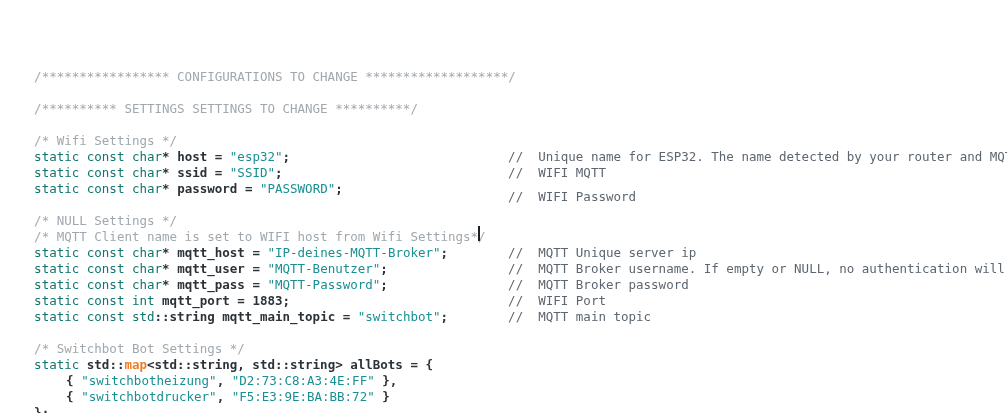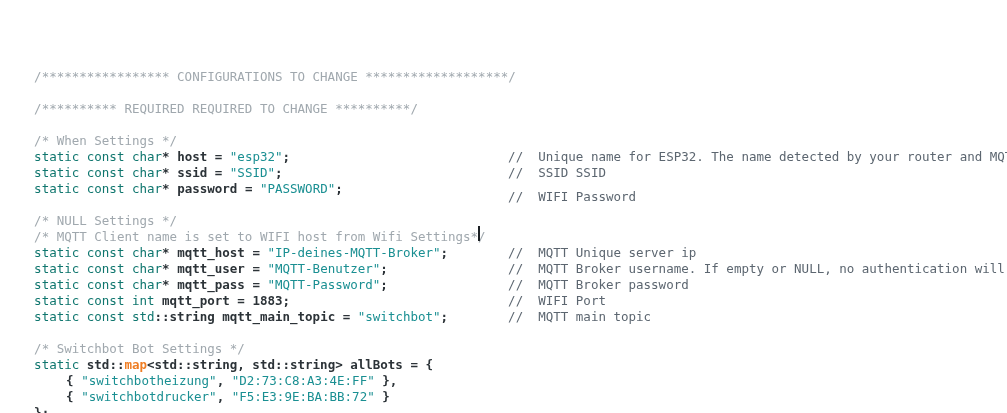--- a/index.html
+++ b/index.html
@@ -48,39 +48,39 @@
 </head>
 <body>
 
 <div id="editor">
 
   <div class="line code-col" style="top:8px;">
     <span class="tok-comment">/***************** CONFIGURATIONS TO CHANGE *******************/</span>
   </div>
 
   <div class="line code-col" style="top:40px;">
-    <span class="tok-comment">/********** REQUIRED REQUIRED TO CHANGE **********/</span>
+    <span class="tok-comment">/********** SETTINGS SETTINGS TO CHANGE **********/</span>
   </div>
 
   <div class="line code-col" style="top:72px;">
-    <span class="tok-comment">/* When Settings */</span>
+    <span class="tok-comment">/* Wifi Settings */</span>
   </div>
 
   <div class="line code-col" style="top:88px;">
     <span class="tok-kw">static</span><span class="tok-plain"> </span><span class="tok-kw">const</span><span class="tok-plain"> </span><span class="tok-kw">char</span><span class="tok-punct">*</span><span class="tok-plain"> </span><span class="tok-plain">host</span><span class="tok-plain"> </span><span class="tok-punct">=</span><span class="tok-plain"> </span><span class="tok-str">"esp32"</span><span class="tok-punct">;</span>
   </div>
   <div class="line cmt-col" style="top:88px;">
     <span class="tok-inlinecmt">//  Unique name for ESP32. The name detected by your router and MQTT. If you are usi</span>
   </div>
 
   <div class="line code-col" style="top:104px;">
     <span class="tok-kw">static</span><span class="tok-plain"> </span><span class="tok-kw">const</span><span class="tok-plain"> </span><span class="tok-kw">char</span><span class="tok-punct">*</span><span class="tok-plain"> </span><span class="tok-plain">ssid</span><span class="tok-plain"> </span><span class="tok-punct">=</span><span class="tok-plain"> </span><span class="tok-str">"SSID"</span><span class="tok-punct">;</span>
   </div>
   <div class="line cmt-col" style="top:104px;">
-    <span class="tok-inlinecmt">//  SSID SSID</span>
+    <span class="tok-inlinecmt">//  WIFI MQTT</span>
   </div>
 
   <div class="line code-col" style="top:120px;">
     <span class="tok-kw">static</span><span class="tok-plain"> </span><span class="tok-kw">const</span><span class="tok-plain"> </span><span class="tok-kw">char</span><span class="tok-punct">*</span><span class="tok-plain"> </span><span class="tok-plain">password</span><span class="tok-plain"> </span><span class="tok-punct">=</span><span class="tok-plain"> </span><span class="tok-str">"PASSWORD"</span><span class="tok-punct">;</span>
   </div>
   <div class="line cmt-col" style="top:128px;">
     <span class="tok-inlinecmt">//  WIFI Password</span>
   </div>
 
   <div class="line code-col" style="top:152px;">

